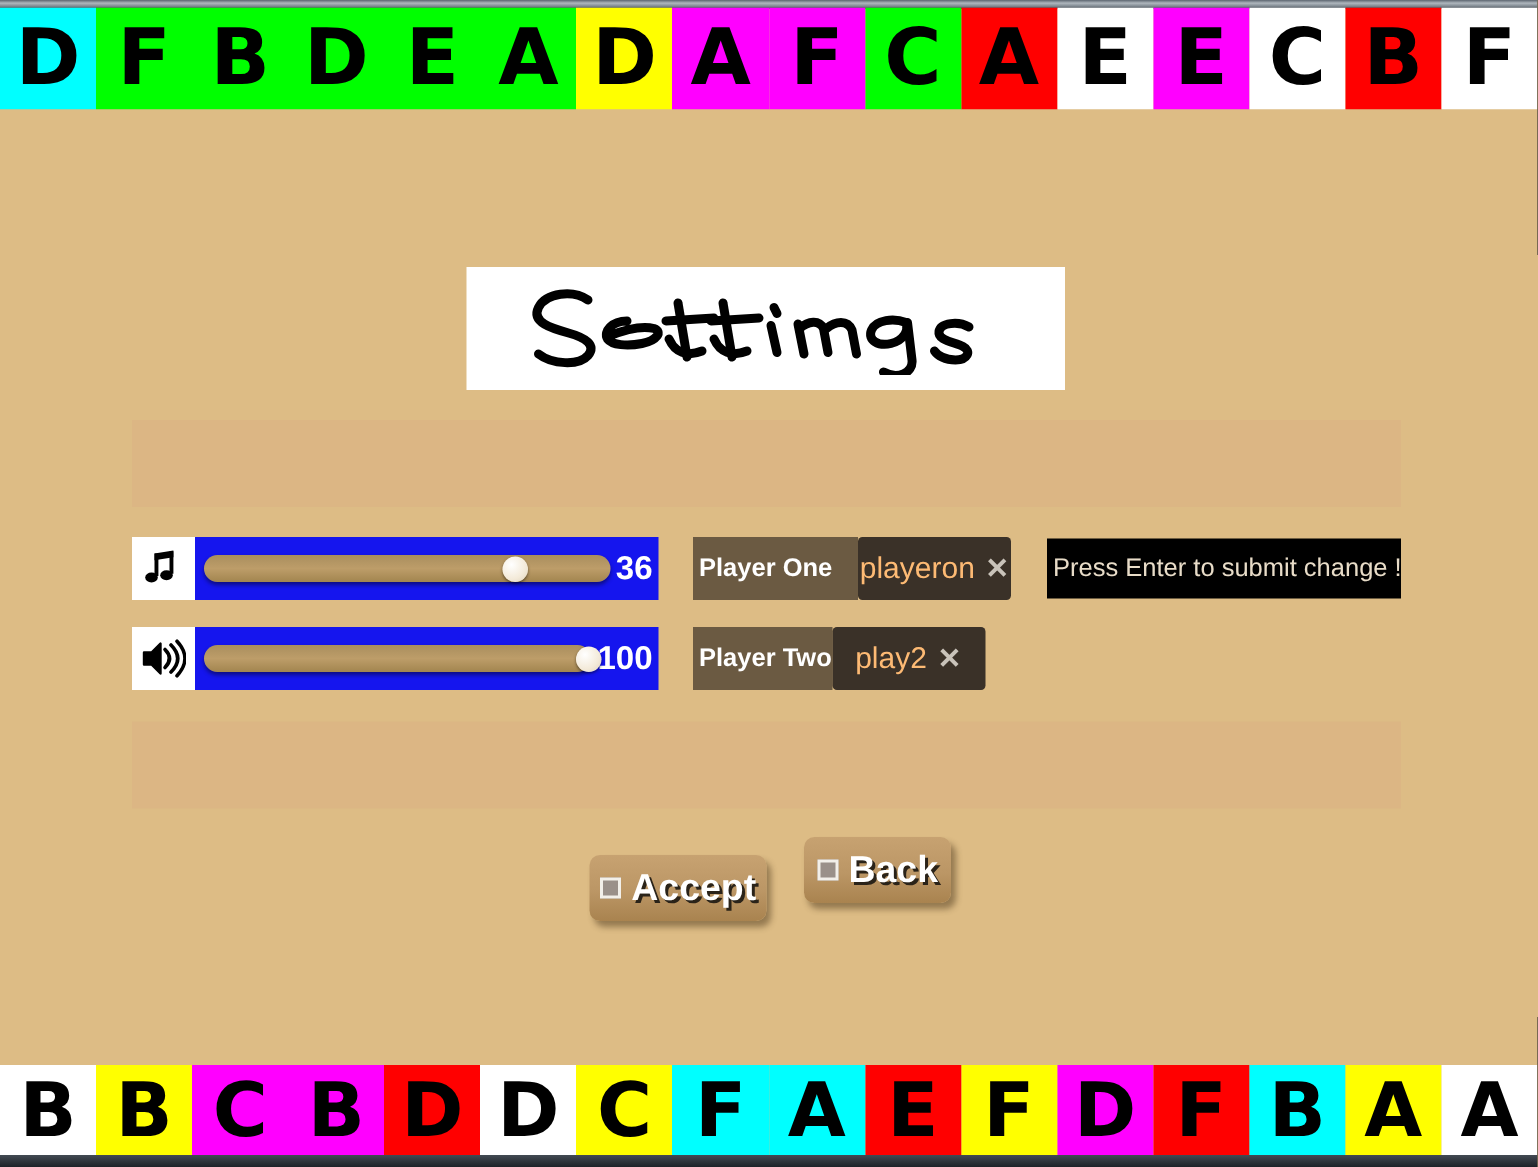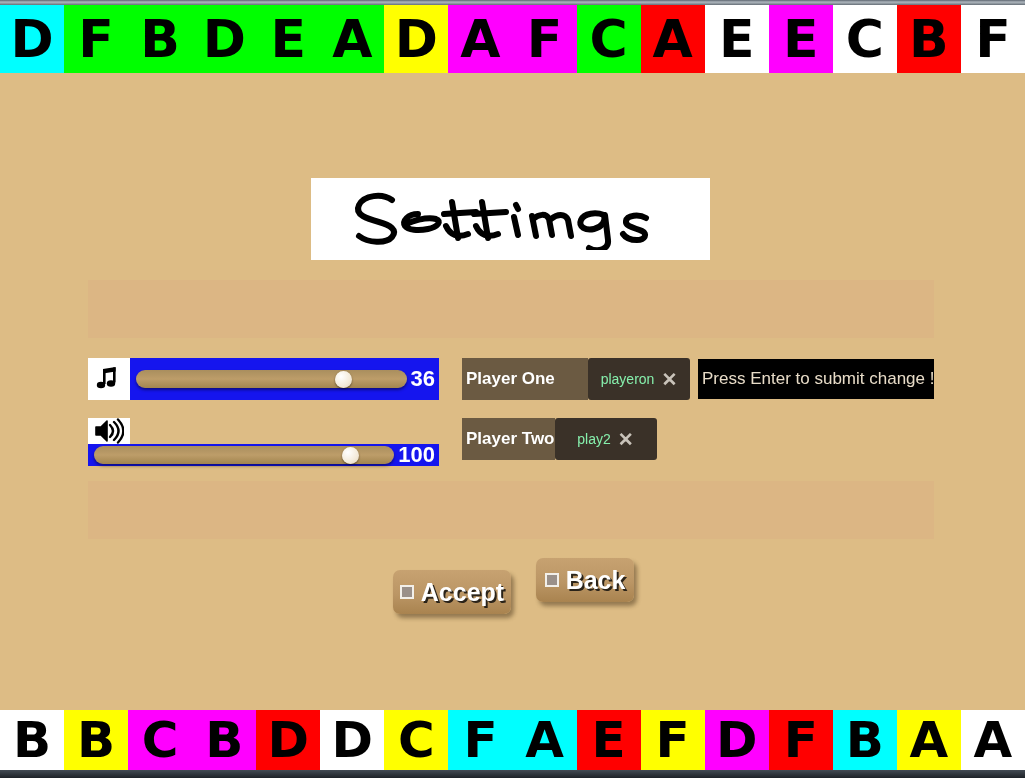--- a/index.html
+++ b/index.html
@@ -84,21 +84,21 @@
 
   
   .slider-row {
     position: absolute;
     left: 88px;
     height: 42px;
     display: flex;
     align-items: stretch;
   }
   .slider-row.music { top: 358px; width: 351px; }
-  .slider-row.sound { top: 418px; width: 351px; flex-direction: column; }
+  .slider-row.sound { top: 418px; width: 351px; }
 
   .icon-box {
     width: 42px;
     background: #ffffff;
     display: flex;
     align-items: center;
     justify-content: center;
     flex: none;
   }
   .slider-area {
@@ -141,21 +141,21 @@
   }
 
   
   .name-row {
     position: absolute;
     left: 462px;
     height: 42px;
     display: flex;
     align-items: stretch;
   }
-  .name-row.one { top: 358px; width: 228px; }
+  .name-row.one { top: 358px; width: 212px; }
   .name-row.two { top: 418px; width: 188px; }
 
   .name-label {
     flex: 1 1 auto;
     background: #6b5a42;
     color: #ffffff;
     font-size: 17px;
     font-weight: bold;
     display: flex;
     align-items: center;
@@ -168,22 +168,22 @@
     width: 102px;
     background: #3a3128;
     border-radius: 3px;
     display: flex;
     align-items: center;
     justify-content: center;
     gap: 7px;
     box-sizing: border-box;
   }
   .name-value {
-    color: #86efac;
-    font-size: 14px;
+    color: #fdba74;
+    font-size: 20px;
     white-space: nowrap;
   }
   .clear-x {
     color: #c9c3ba;
     font-size: 19px;
     font-weight: bold;
     line-height: 1;
     cursor: pointer;
   }
 

